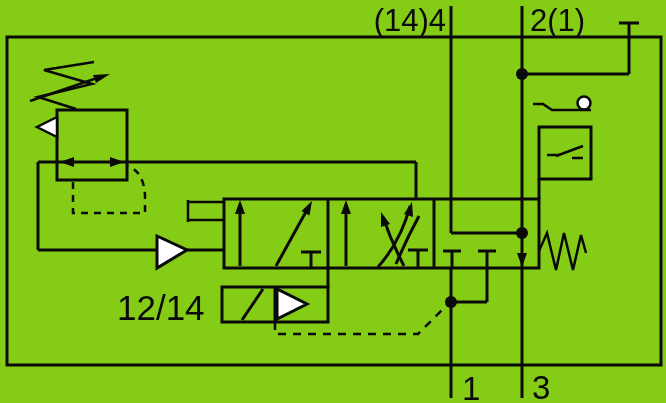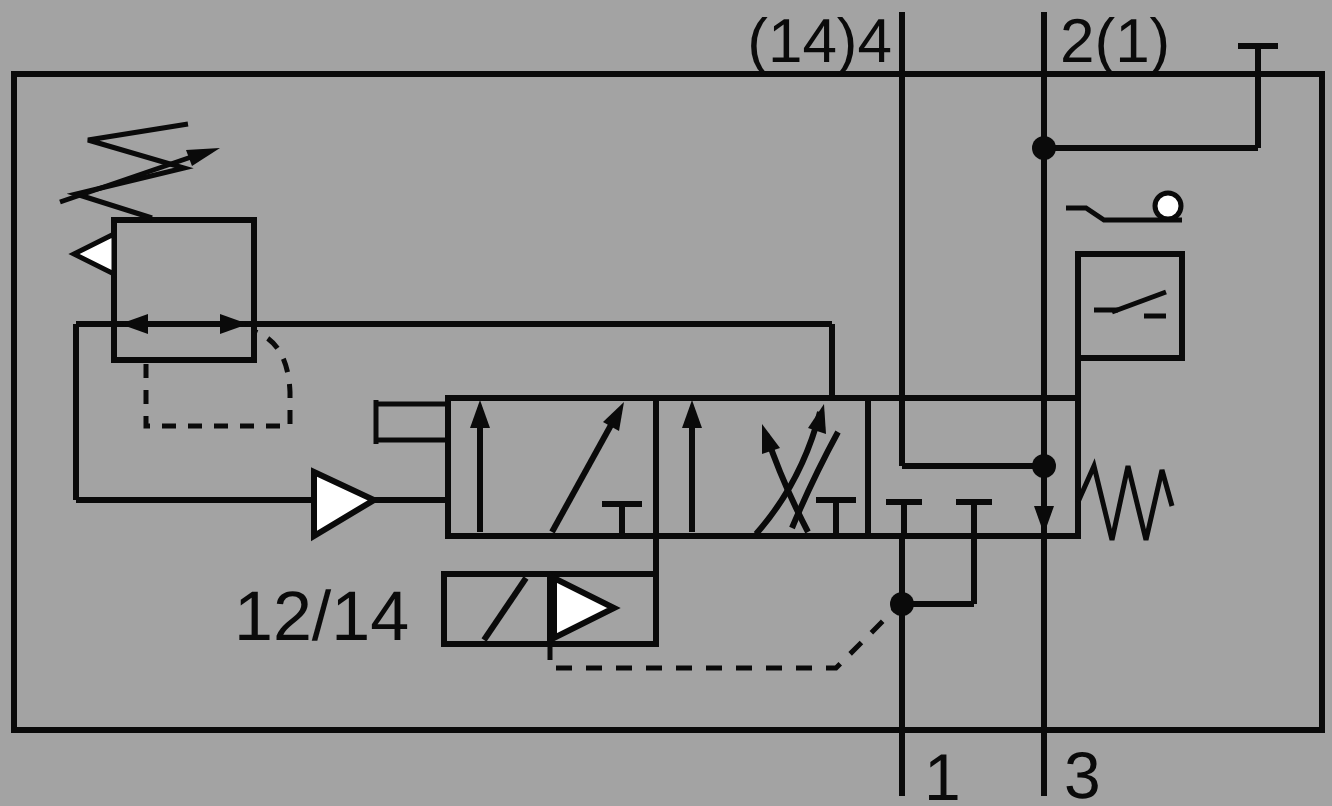--- a/index.html
+++ b/index.html
@@ -1,16 +1,16 @@
 <!DOCTYPE html>
 <html><head>
 <meta charset="utf-8">
 <style>
   html,body{margin:0;padding:0;background:#ffffff;}
-  .stage{position:relative;width:666px;height:403px;background:#a3a3a3;overflow:hidden;}
+  .stage{position:relative;width:666px;height:403px;background:#84cc16;overflow:hidden;}
   svg{display:block;}
   text{font-family:"Liberation Sans","DejaVu Sans",sans-serif;fill:#0a0a0a;}
   .lbl-top{font-size:31px;}
   .lbl-bottom{font-size:33px;}
   .lbl-pilot{font-size:35px;}
 </style>
 </head>
 <body>
 
 <div class="stage">

